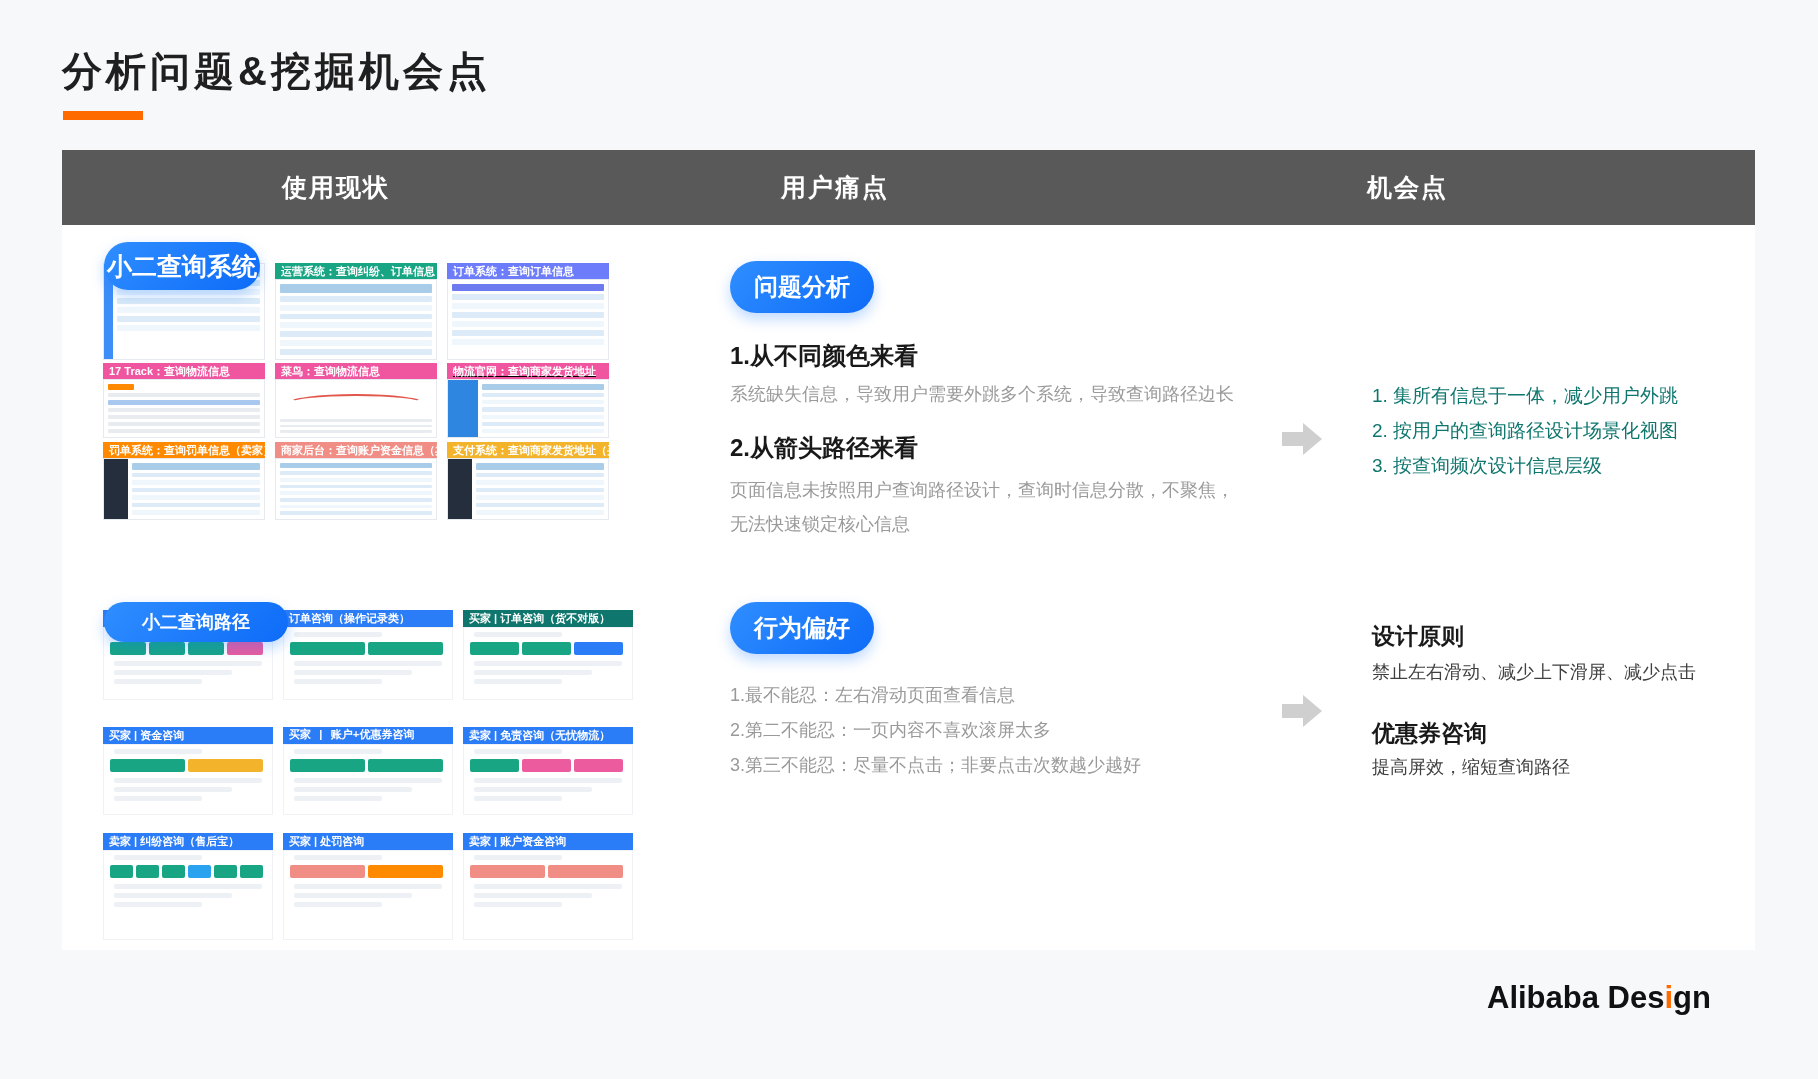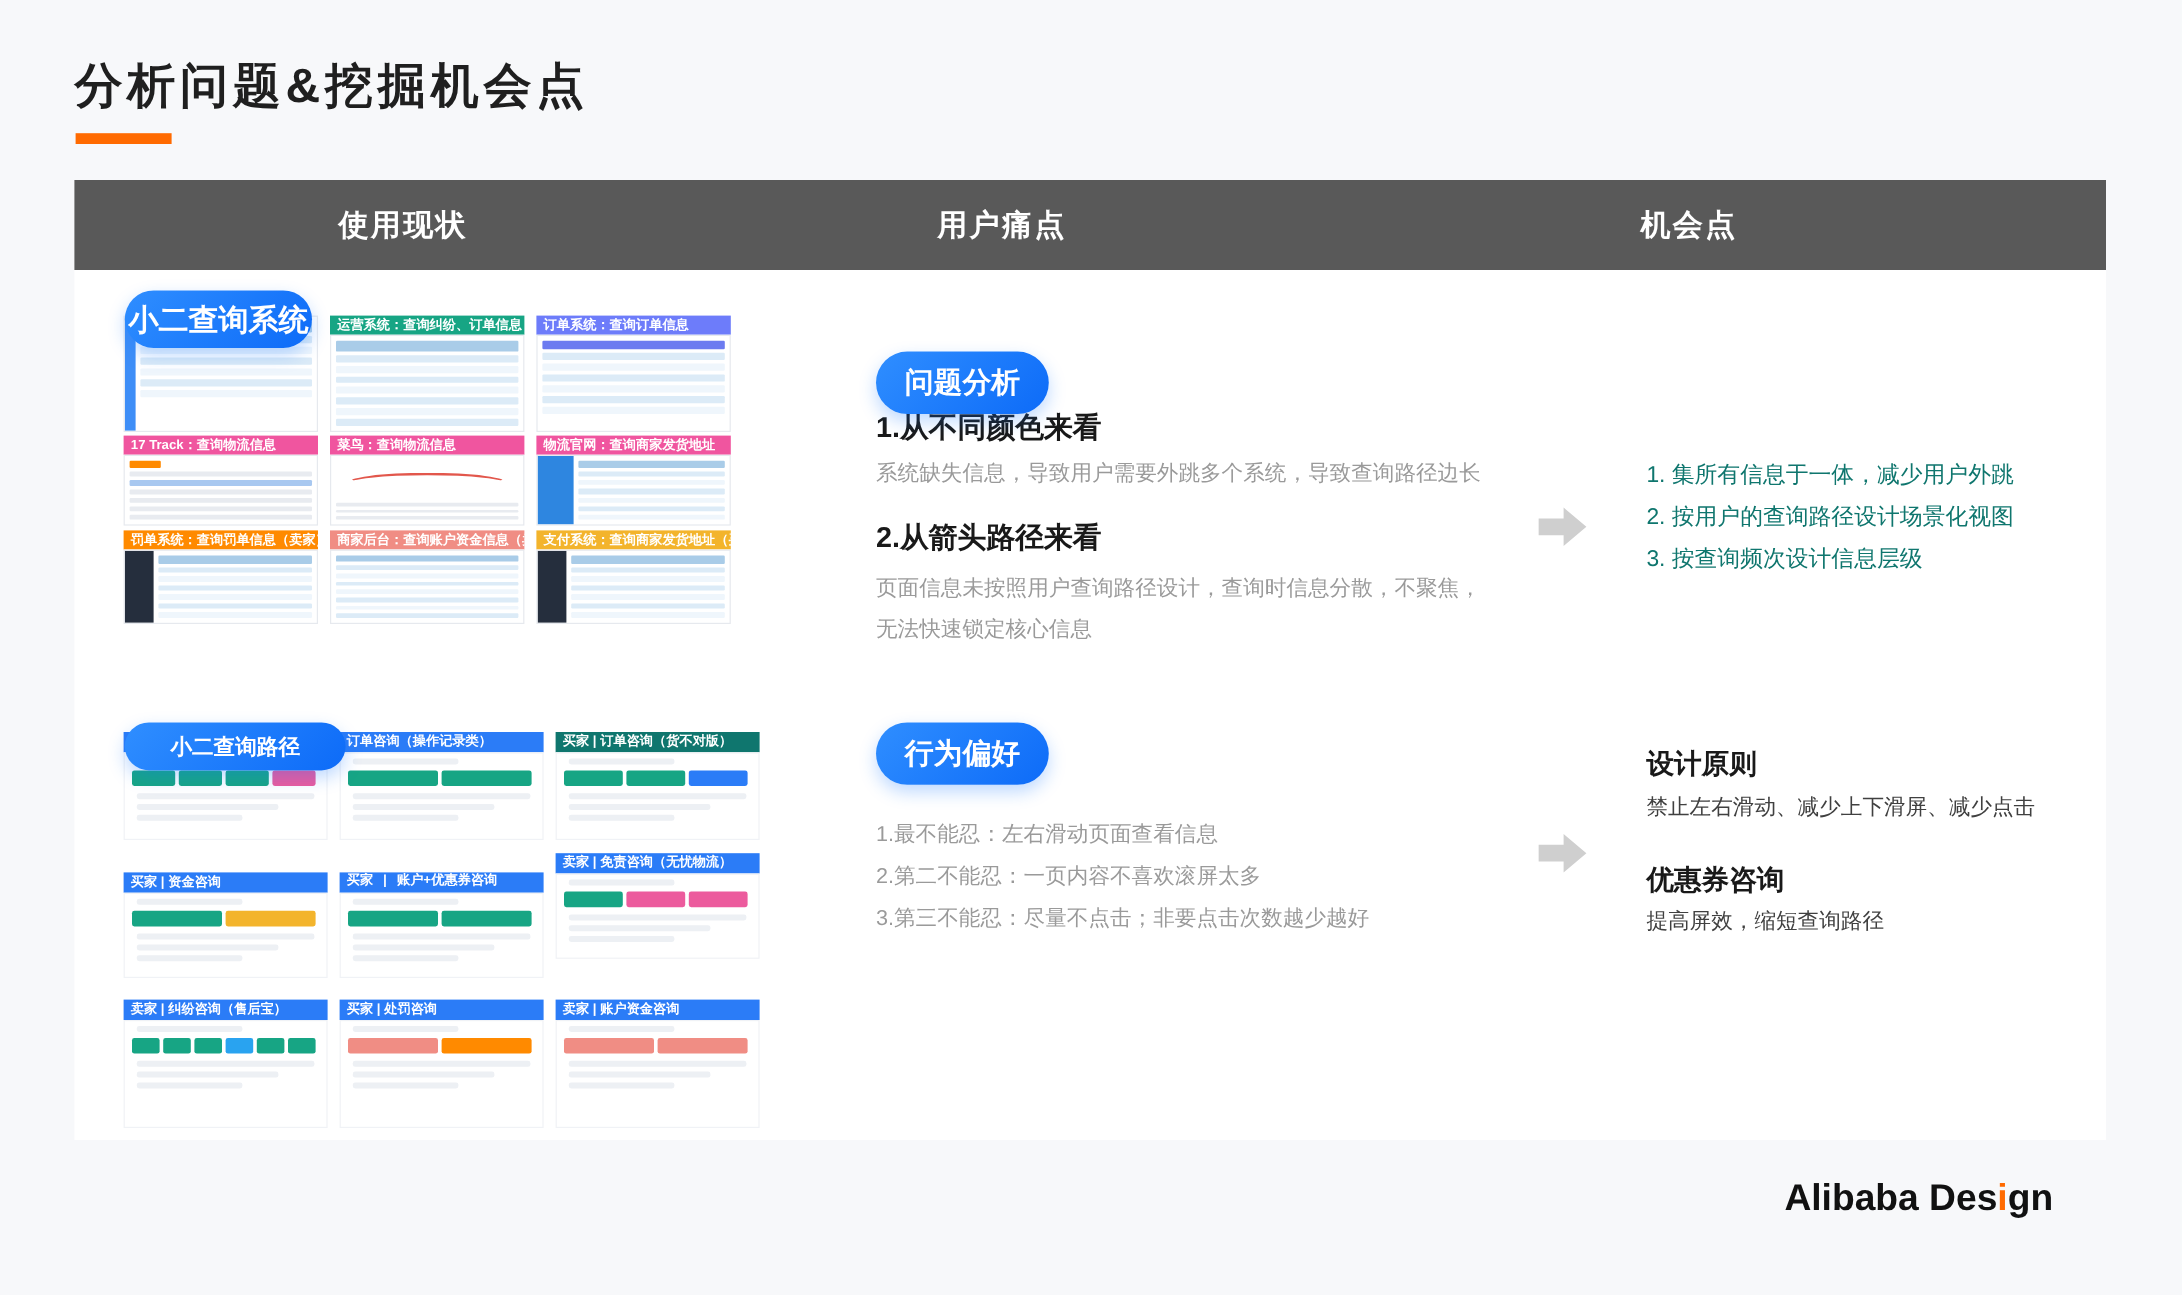--- a/index.html
+++ b/index.html
@@ -18,21 +18,21 @@
       font-size:25px;font-weight:bold;letter-spacing:2px;}
   .bh1{width:548px;}.bh2{width:450px;}.bh3{flex:1;}
 
   
   .badge{position:absolute;display:flex;align-items:center;justify-content:center;
          color:#fff;font-weight:bold;border-radius:27px;z-index:6;
          background:linear-gradient(135deg,#2F8EFF 0%,#0D6BF8 100%);
          box-shadow:0 6px 14px rgba(22,119,255,.28);white-space:nowrap;}
   #badge-system{left:104px;top:242px;width:156px;height:48px;font-size:25px;}
   #badge-path{left:104px;top:602px;width:184px;height:40px;font-size:18px;}
-  #badge-problem{left:730px;top:261px;width:144px;height:52px;font-size:24px;margin-top:32px;}
+  #badge-problem{left:730px;top:261px;width:144px;height:52px;font-size:24px;}
   #badge-behavior{left:730px;top:602px;width:144px;height:52px;font-size:24px;}
 
   
   .grid{position:absolute;z-index:2;}
   #grid-system{left:103px;top:263px;width:506px;height:257px;}
   #grid-path{left:103px;top:610px;width:530px;height:330px;}
   .cell{position:absolute;display:flex;flex-direction:column;}
   .strip{flex:none;color:#fff;font-size:11px;font-weight:bold;padding:0 6px;
          white-space:nowrap;overflow:hidden;}
   .thumb{flex:1;min-height:0;background:#fff;border:1px solid #E6E9EE;
@@ -150,21 +150,21 @@
         <div class="strip" style="background: rgb(240, 85, 159); height: 16px; line-height: 16px;">菜鸟：查询物流信息</div>
         <div class="thumb">
           <div class="main">
             <div class="arc"></div>
             <div class="ln"></div>
             <div class="ln"></div>
             <div class="ln"></div>
           </div>
         </div>
       </div>
-      <div class="cell" style="left: 344px; top: 100px; width: 162px; height: 75px;">
+      <div class="cell" style="left: 344px; top: 100px; width: 162px; height: 75px; text-decoration: underline;">
         <div class="strip" style="background: rgb(240, 85, 159); height: 16px; line-height: 16px;">物流官网：查询商家发货地址</div>
         <div class="thumb">
           <div class="side" style="width: 30px; background: rgb(46, 134, 224);"></div>
           <div class="main">
             <div class="hdr"></div>
             <div class="rw"></div>
             <div class="rw alt"></div>
             <div class="rw"></div>
             <div class="rw alt"></div>
             <div class="rw"></div>
@@ -280,21 +280,21 @@
           <div class="sk s3"></div>
           <div class="chips">
             <div class="chip" style="background: rgb(23, 165, 132);"></div>
             <div class="chip" style="background: rgb(23, 165, 132);"></div>
           </div>
           <div class="sk"></div>
           <div class="sk s2"></div>
           <div class="sk s3"></div>
         </div>
       </div>
-      <div class="cell" style="left: 360px; top: 101px; width: 170px; height: 88px;">
+      <div class="cell" style="left: 360px; top: 117px; width: 170px; height: 88px;">
         <div class="strip" style="background: rgb(43, 124, 247); height: 17px; line-height: 17px;">卖家 | 免责咨询（无忧物流）</div>
         <div class="thumb flow">
           <div class="sk s3"></div>
           <div class="chips">
             <div class="chip" style="background: rgb(23, 165, 132);"></div>
             <div class="chip" style="background: rgb(236, 91, 157);"></div>
             <div class="chip" style="background: rgb(236, 91, 157);"></div>
           </div>
           <div class="sk"></div>
           <div class="sk s2"></div>

